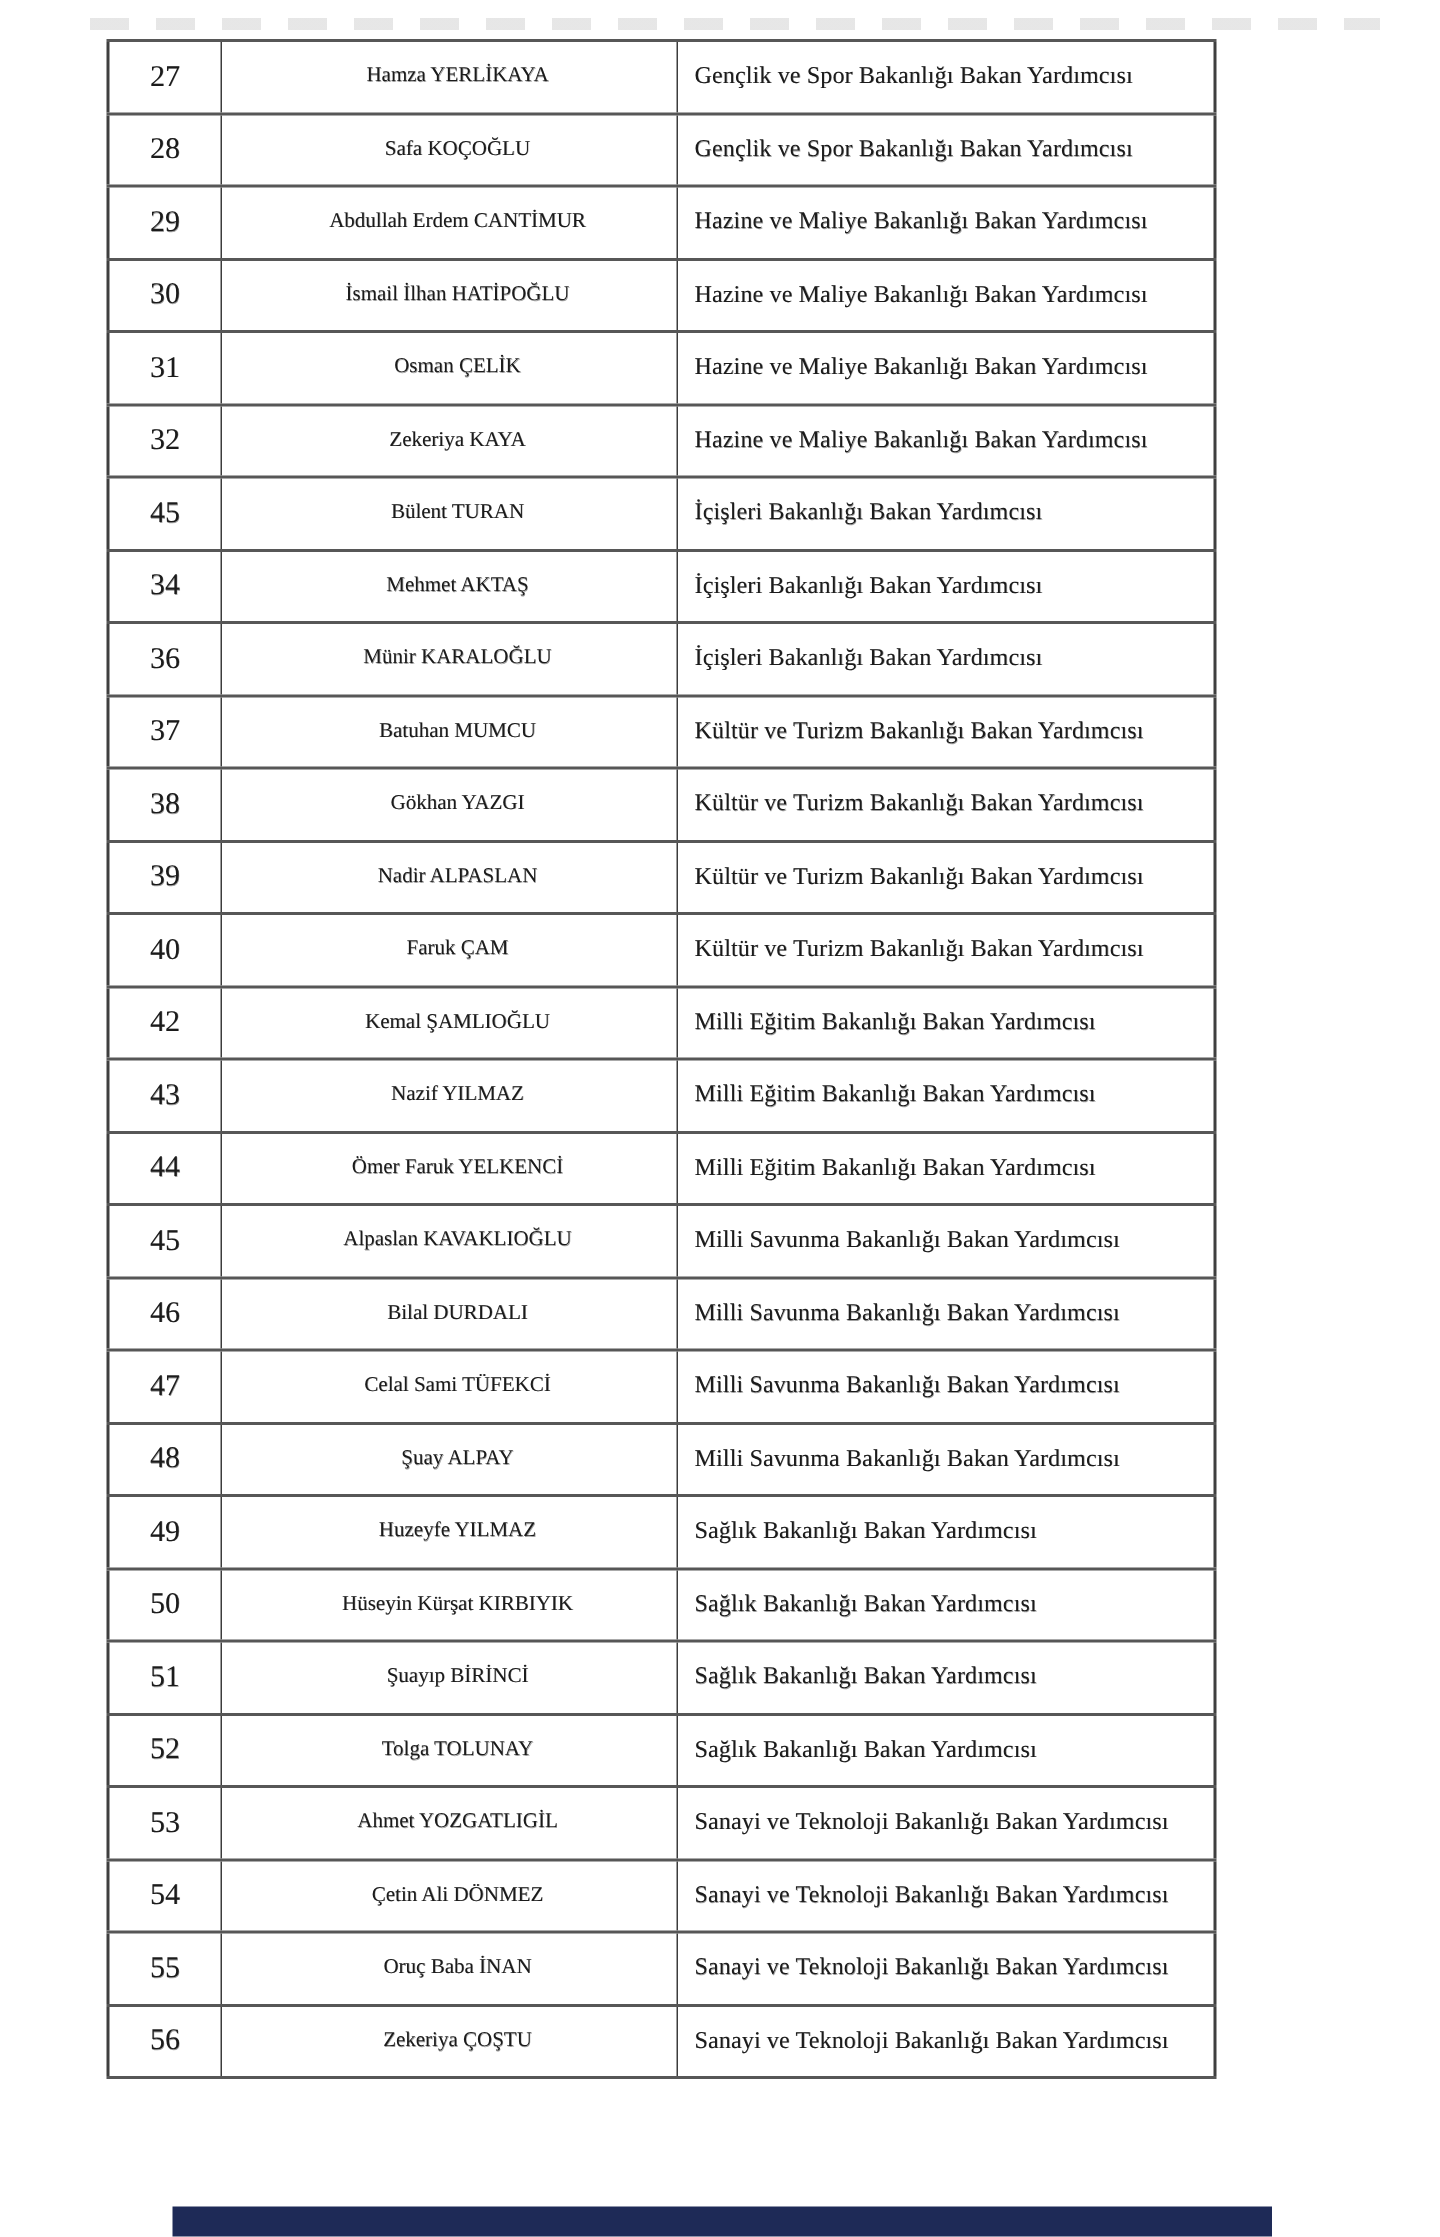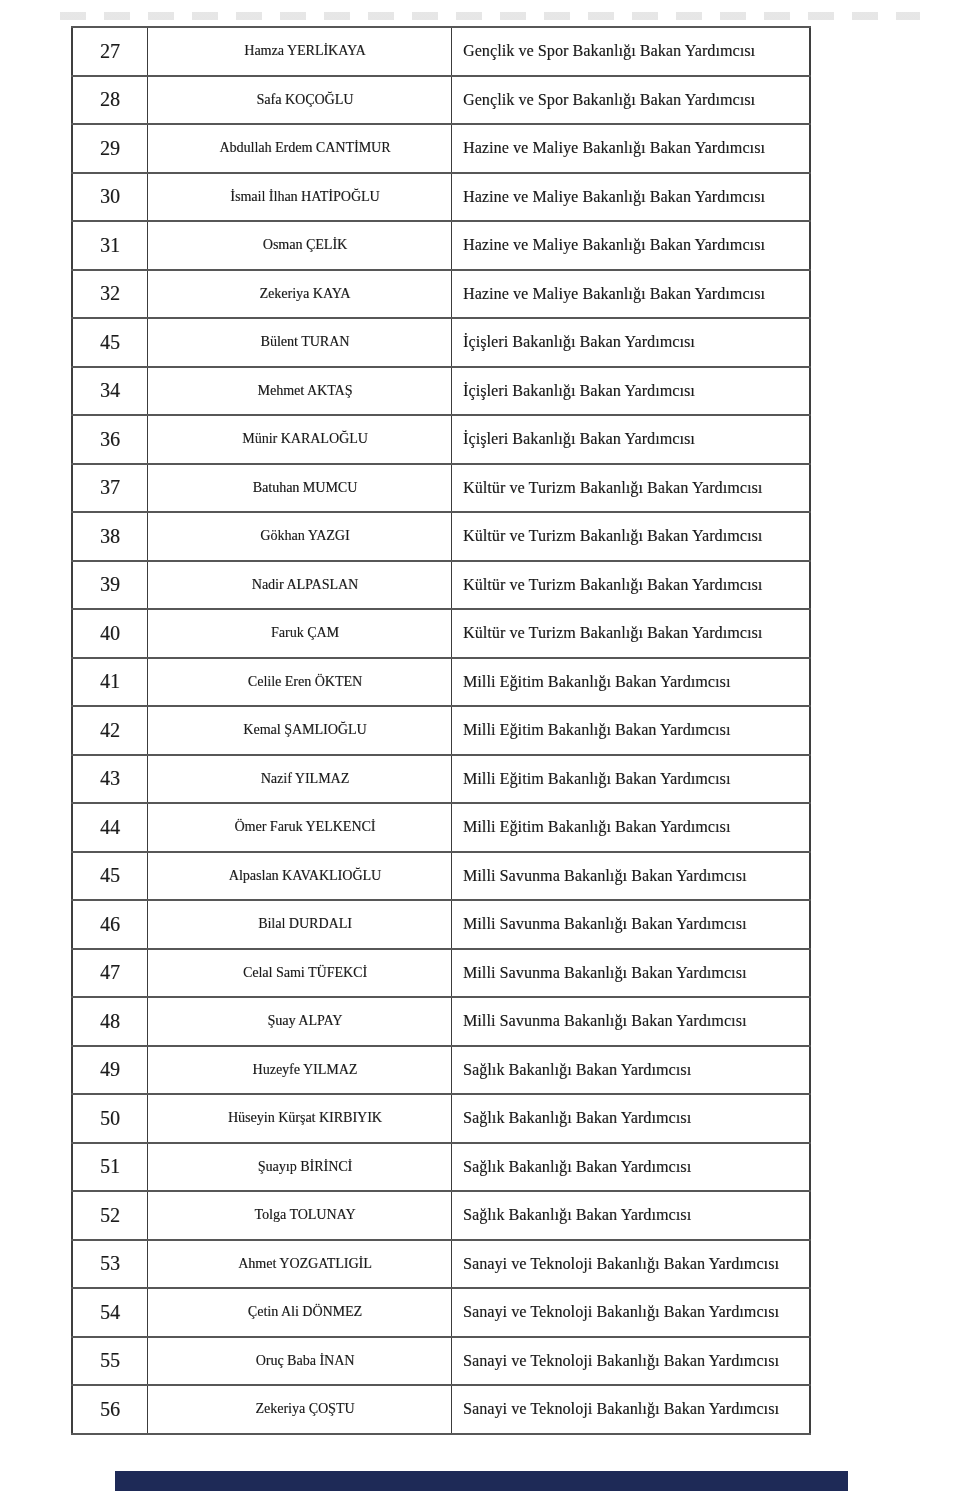--- a/index.html
+++ b/index.html
@@ -156,25 +156,20 @@
     <td class="c-name">Nadir ALPASLAN</td>
     <td class="c-title">Kültür ve Turizm Bakanlığı Bakan Yardımcısı</td>
   </tr>
 
   <tr>
     <td class="c-no">40</td>
     <td class="c-name">Faruk ÇAM</td>
     <td class="c-title">Kültür ve Turizm Bakanlığı Bakan Yardımcısı</td>
   </tr>
 
-  <tr>
-    <td class="c-no">41</td>
-    <td class="c-name">Celile Eren ÖKTEN</td>
-    <td class="c-title">Milli Eğitim Bakanlığı Bakan Yardımcısı</td>
-  </tr>
 
   <tr>
     <td class="c-no">42</td>
     <td class="c-name">Kemal ŞAMLIOĞLU</td>
     <td class="c-title">Milli Eğitim Bakanlığı Bakan Yardımcısı</td>
   </tr>
 
   <tr>
     <td class="c-no">43</td>
     <td class="c-name">Nazif YILMAZ</td>

